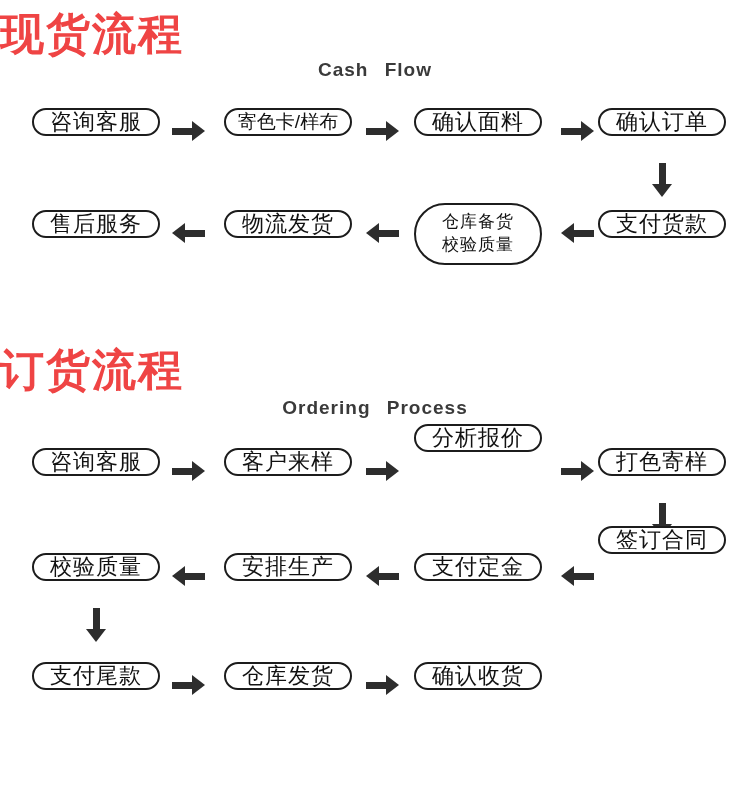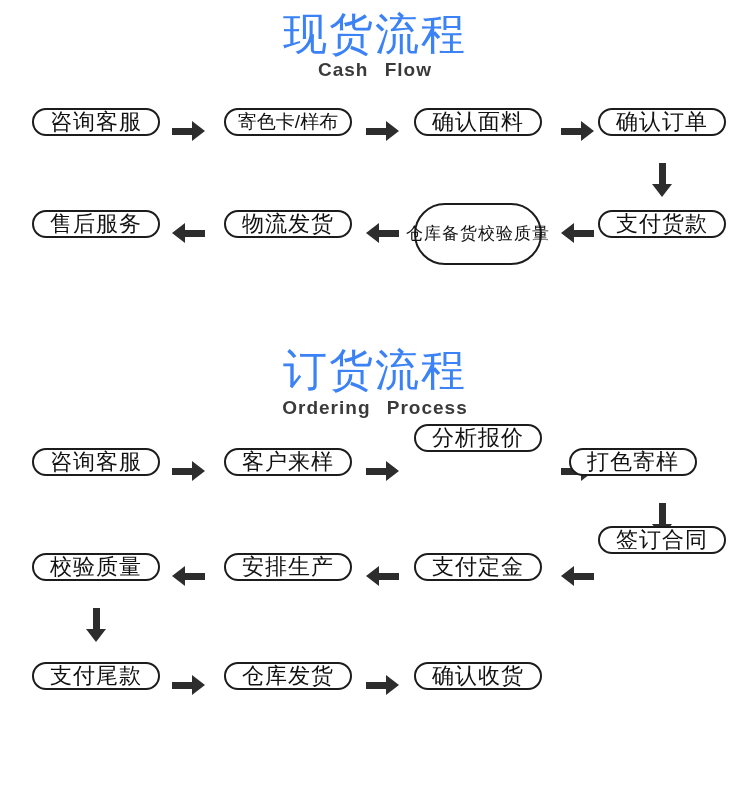--- a/index.html
+++ b/index.html
@@ -17,24 +17,24 @@
     position: relative;
     width: 750px;
     height: 787px;
     background: var(--background);
     overflow: hidden;
   }
   .sec-title {
     position: absolute;
     left: 0;
     width: 750px;
-    text-align: center;
+    text-align: left;
     font-size: 44px;
-    font-weight: 400;
-    color: #3b82f6;
+    font-weight: 700;
+    color: #ef4444;
     letter-spacing: 2px;
     line-height: 1.1;
   }
   .sec-subtitle {
     position: absolute;
     left: 0;
     width: 750px;
     text-align: center;
     font-size: 19px;
     font-weight: 700;
@@ -55,21 +55,21 @@
     justify-content: center;
     font-size: 22px;
     color: var(--ink);
     letter-spacing: 1px;
     white-space: nowrap;
   }
   .pill.tight { font-size: 19px; letter-spacing: 0; }
   .pill.twoline {
     height: 62px;
     border-radius: 31px;
-    flex-direction: row;
+    flex-direction: column;
     font-size: 17px;
     line-height: 1.35;
     letter-spacing: 1px;
   }
   
   .arrow-r, .arrow-l {
     position: absolute;
     display: flex;
     align-items: center;
     height: 20px;
@@ -165,21 +165,21 @@
   <div class="pill" style="left:224px; top:448px">客户来样</div>
   <div class="arrow-r" style="left:366px; top:461px">
       <span class="shaft"></span>
       <span class="head"></span>
     </div>
   <div class="pill" style="left:414px; top:424px">分析报价</div>
   <div class="arrow-r" style="left:561px; top:461px">
       <span class="shaft"></span>
       <span class="head"></span>
     </div>
-  <div class="pill" style="left:569px; top:448px">打色寄样</div>
+  <div class="pill" style="left:598px; top:448px">打色寄样</div>
 
   <div class="arrow-d" style="left:652px; top:503px">
       <span class="shaft"></span>
       <span class="head"></span>
     </div>
 
   <div class="pill" style="left:598px; top:526px">签订合同</div>
   <div class="arrow-l" style="left:561px; top:566px">
       <span class="head"></span>
       <span class="shaft"></span>

